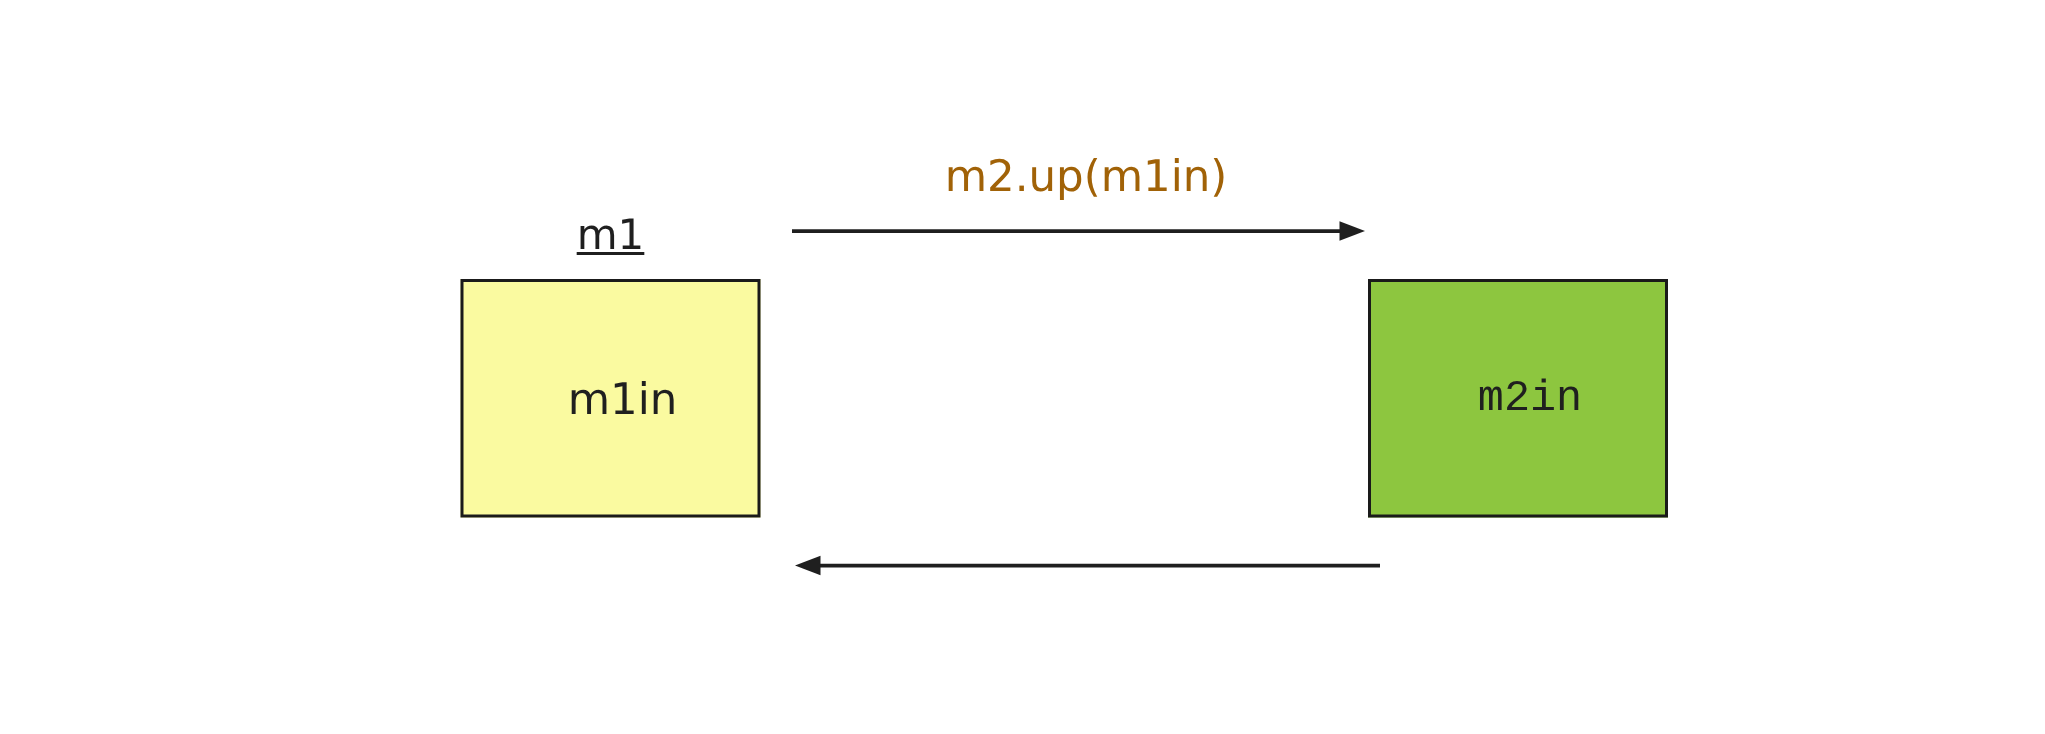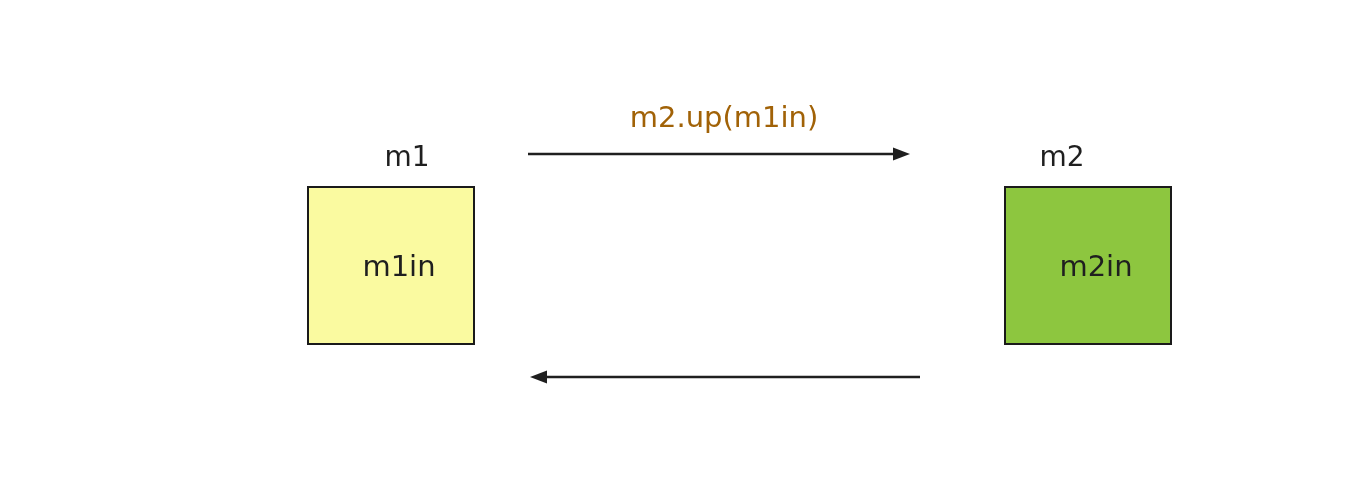--- a/index.html
+++ b/index.html
@@ -24,24 +24,25 @@
     height: 489px;
   }
   .node-title {
     position: absolute;
     width: 200px;
     height: 34px;
     line-height: 34px;
     text-align: center;
     font-size: 28px;
     color: #1f1f1f;
+    text-decoration: underline;
   }
   .node-box {
     position: absolute;
-    width: 168px;
+    width: 200px;
     height: 159px;
     border: 2px solid #1a1a1a;
     box-sizing: border-box;
     display: flex;
     align-items: center;
     justify-content: center;
   }
   .node-box .node-label {
     font-size: 29px;
     color: #1f1f1f;
@@ -60,21 +61,21 @@
     top: 100px;
   }
   .edge-label.bottom {
     left: 528px;
     width: 392px;
     top: 414px;
   }
   #title-m1 { left: 307px; top: 140px; }
   #title-m2 { left: 962px; top: 140px; }
   #box-m1   { left: 307px; top: 186px; }
-  #box-m2   { left: 1004px; top: 186px; }
+  #box-m2   { left: 912px; top: 186px; font-family: Liberation Mono, monospace; }
 </style>
 </head>
 <body>
 
 <div class="canvas">
 
   <svg class="arrow-layer" viewBox="0 0 1363 489" xmlns="http://www.w3.org/2000/svg">
     <g>
       <line x1="528" y1="154" x2="896" y2="154" stroke="#1f1f1f" stroke-width="2.5"></line>
       <polygon points="910,154 893,147.5 893,160.5" fill="#1f1f1f"></polygon>
@@ -84,21 +85,20 @@
       <polygon points="530,377 547,370.5 547,383.5" fill="#1f1f1f"></polygon>
     </g>
   </svg>
 
   <div id="title-m1" class="node-title">m1</div>
 
   <div id="box-m1" class="node-box" style="background-color: rgb(250, 250, 160);">
     <span class="node-label">m1in</span>
   </div>
 
-  <div id="title-m2" class="node-title">m2</div>
 
   <div id="box-m2" class="node-box" style="background-color: rgb(141, 198, 63);">
     <span class="node-label">m2in</span>
   </div>
 
   <div class="edge-label top">m2.up(m1in)</div>
 
 
 </div>
 

